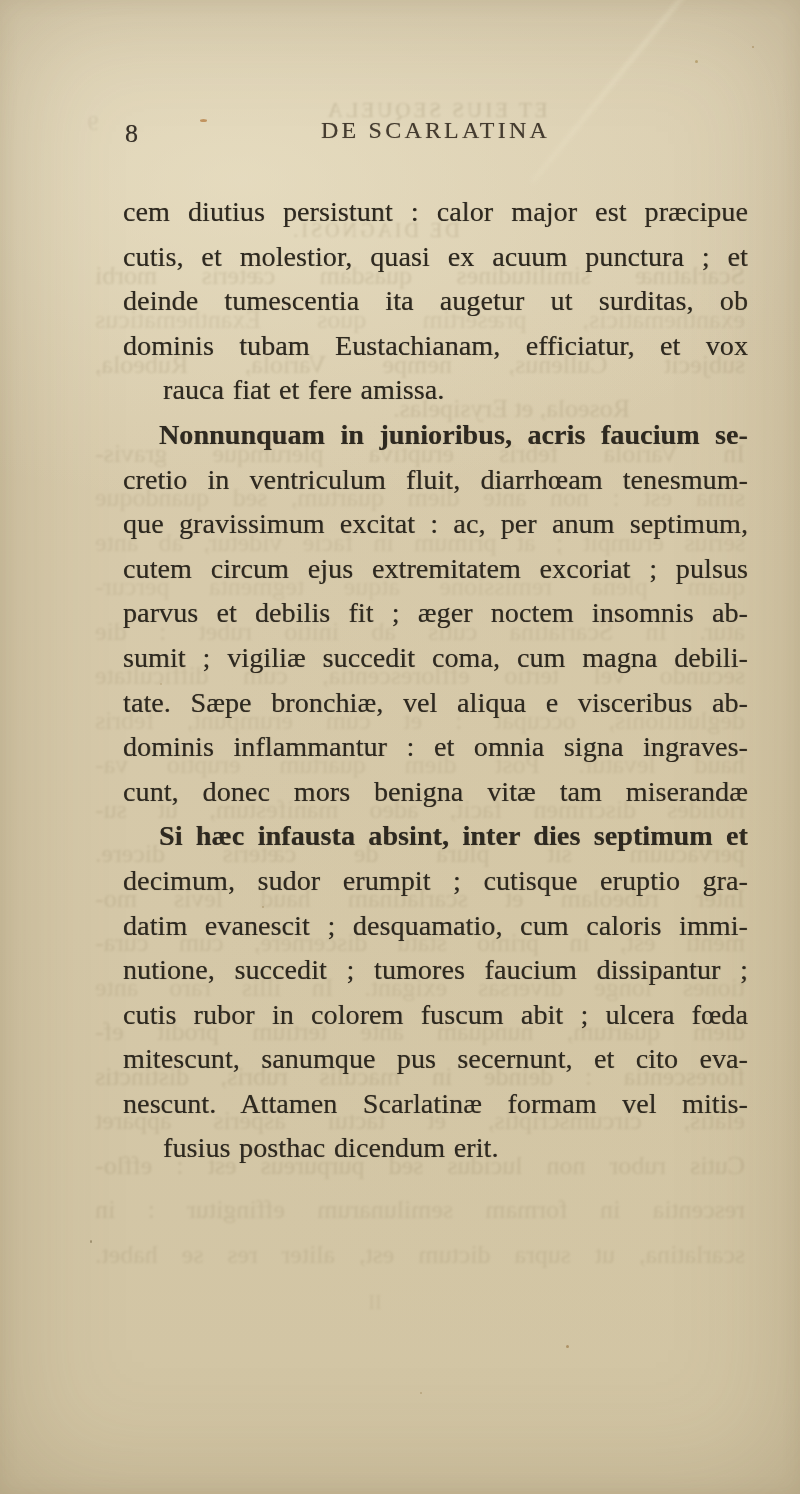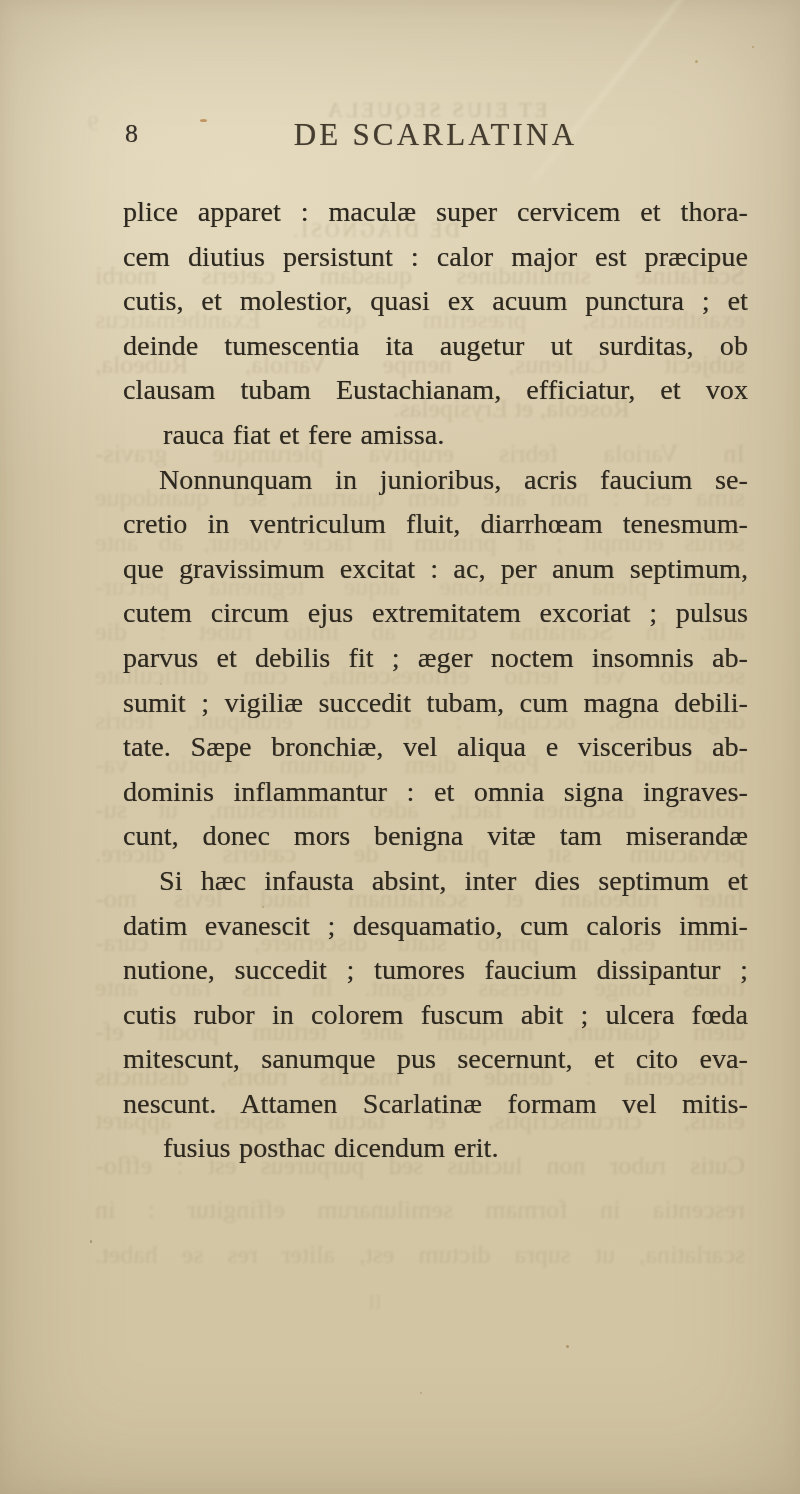--- a/index.html
+++ b/index.html
@@ -39,32 +39,32 @@
   .bleed.caps { letter-spacing: 3px; }
   
   .page-header { position: absolute; top: 117px; left: 123px; width: 625px; height: 38px; }
   .page-num {
     position: absolute; left: 2px; top: 2px;
     font-size: 26px; color: #39322a;
     text-shadow: 0 0 0.7px rgba(50,42,30,0.55);
   }
   .running-title {
     display: block; text-align: center;
-    font-size: 31px; letter-spacing: 3.2px; color: #453c30;
+    font-size: 24px; letter-spacing: 3.2px; color: #453c30;
     text-shadow: 0 0 0.8px rgba(62,52,38,0.5);
   }
   .text-block { position: absolute; top: 190px; left: 123px; width: 625px; }
   .line {
     height: 44.6px; line-height: 44.6px; font-size: 28px;
     text-align: justify; text-align-last: justify; text-justify: inter-word;
     word-spacing: 1.5px; letter-spacing: 0.1px;
     color: #2e2920; text-shadow: 0.3px 0.3px 0.7px rgba(44,36,24,0.55);
     overflow: hidden;
   }
-  .line.indent { padding-left: 36px; }
+  .line.indent { padding-left: 36px; font-weight: bold; }
   .line.endpara { text-align-last: left; margin-left: 40px; }
   .speck { position: absolute; border-radius: 50%; pointer-events: none; }
 </style>
 </head>
 <body>
 
 <div class="page">
 
   <div class="bleed-layer" id="bleed-layer">
       <div class="bleed caps" style="font-size: 21px; top: 97.88px; left: 298px; width: 276px; opacity: 0.2; text-align: center;">ET EIUS SEQUELA</div>
@@ -97,36 +97,36 @@
     </div>
 
   <div class="crease"></div>
 
   <header class="page-header">
     <span class="page-num">8</span>
     <span class="running-title">DE SCARLATINA</span>
   </header>
 
   <main class="text-block" id="text-block">
-      <div class="line">plice apparet : maculæ super cervicem et thora-</div>
       <div class="line">cem diutius persistunt : calor major est præcipue</div>
       <div class="line">cutis, et molestior, quasi ex acuum punctura ; et</div>
       <div class="line">deinde tumescentia ita augetur ut surditas, ob</div>
-      <div class="line">clausam tubam Eustachianam, efficiatur, et vox</div>
+      <div class="line">dominis tubam Eustachianam, efficiatur, et vox</div>
       <div class="line endpara">rauca fiat et fere amissa.</div>
       <div class="line indent">Nonnunquam in junioribus, acris faucium se-</div>
       <div class="line">cretio in ventriculum fluit, diarrhœam tenesmum-</div>
       <div class="line">que gravissimum excitat : ac, per anum septimum,</div>
       <div class="line">cutem circum ejus extremitatem excoriat ; pulsus</div>
       <div class="line">parvus et debilis fit ; æger noctem insomnis ab-</div>
-      <div class="line">sumit ; vigiliæ succedit tubam, cum magna debili-</div>
+      <div class="line">sumit ; vigiliæ succedit coma, cum magna debili-</div>
       <div class="line">tate. Sæpe bronchiæ, vel aliqua e visceribus ab-</div>
       <div class="line">dominis inflammantur : et omnia signa ingraves-</div>
       <div class="line">cunt, donec mors benigna vitæ tam miserandæ</div>
       <div class="line indent">Si hæc infausta absint, inter dies septimum et</div>
+      <div class="line">decimum, sudor erumpit ; cutisque eruptio gra-</div>
       <div class="line">datim evanescit ; desquamatio, cum caloris immi-</div>
       <div class="line">nutione, succedit ; tumores faucium dissipantur ;</div>
       <div class="line">cutis rubor in colorem fuscum abit ; ulcera fœda</div>
       <div class="line">mitescunt, sanumque pus secernunt, et cito eva-</div>
       <div class="line">nescunt. Attamen Scarlatinæ formam vel mitis-</div>
       <div class="line endpara">fusius posthac dicendum erit.</div>
     </main>
 
   <div class="speck" style="left:200px;top:119px;width:7px;height:3px;background:#b3783a;opacity:.7;"></div>
   <div class="speck" style="left:695px;top:60px;width:3px;height:3px;background:#a98a50;opacity:.6;"></div>

